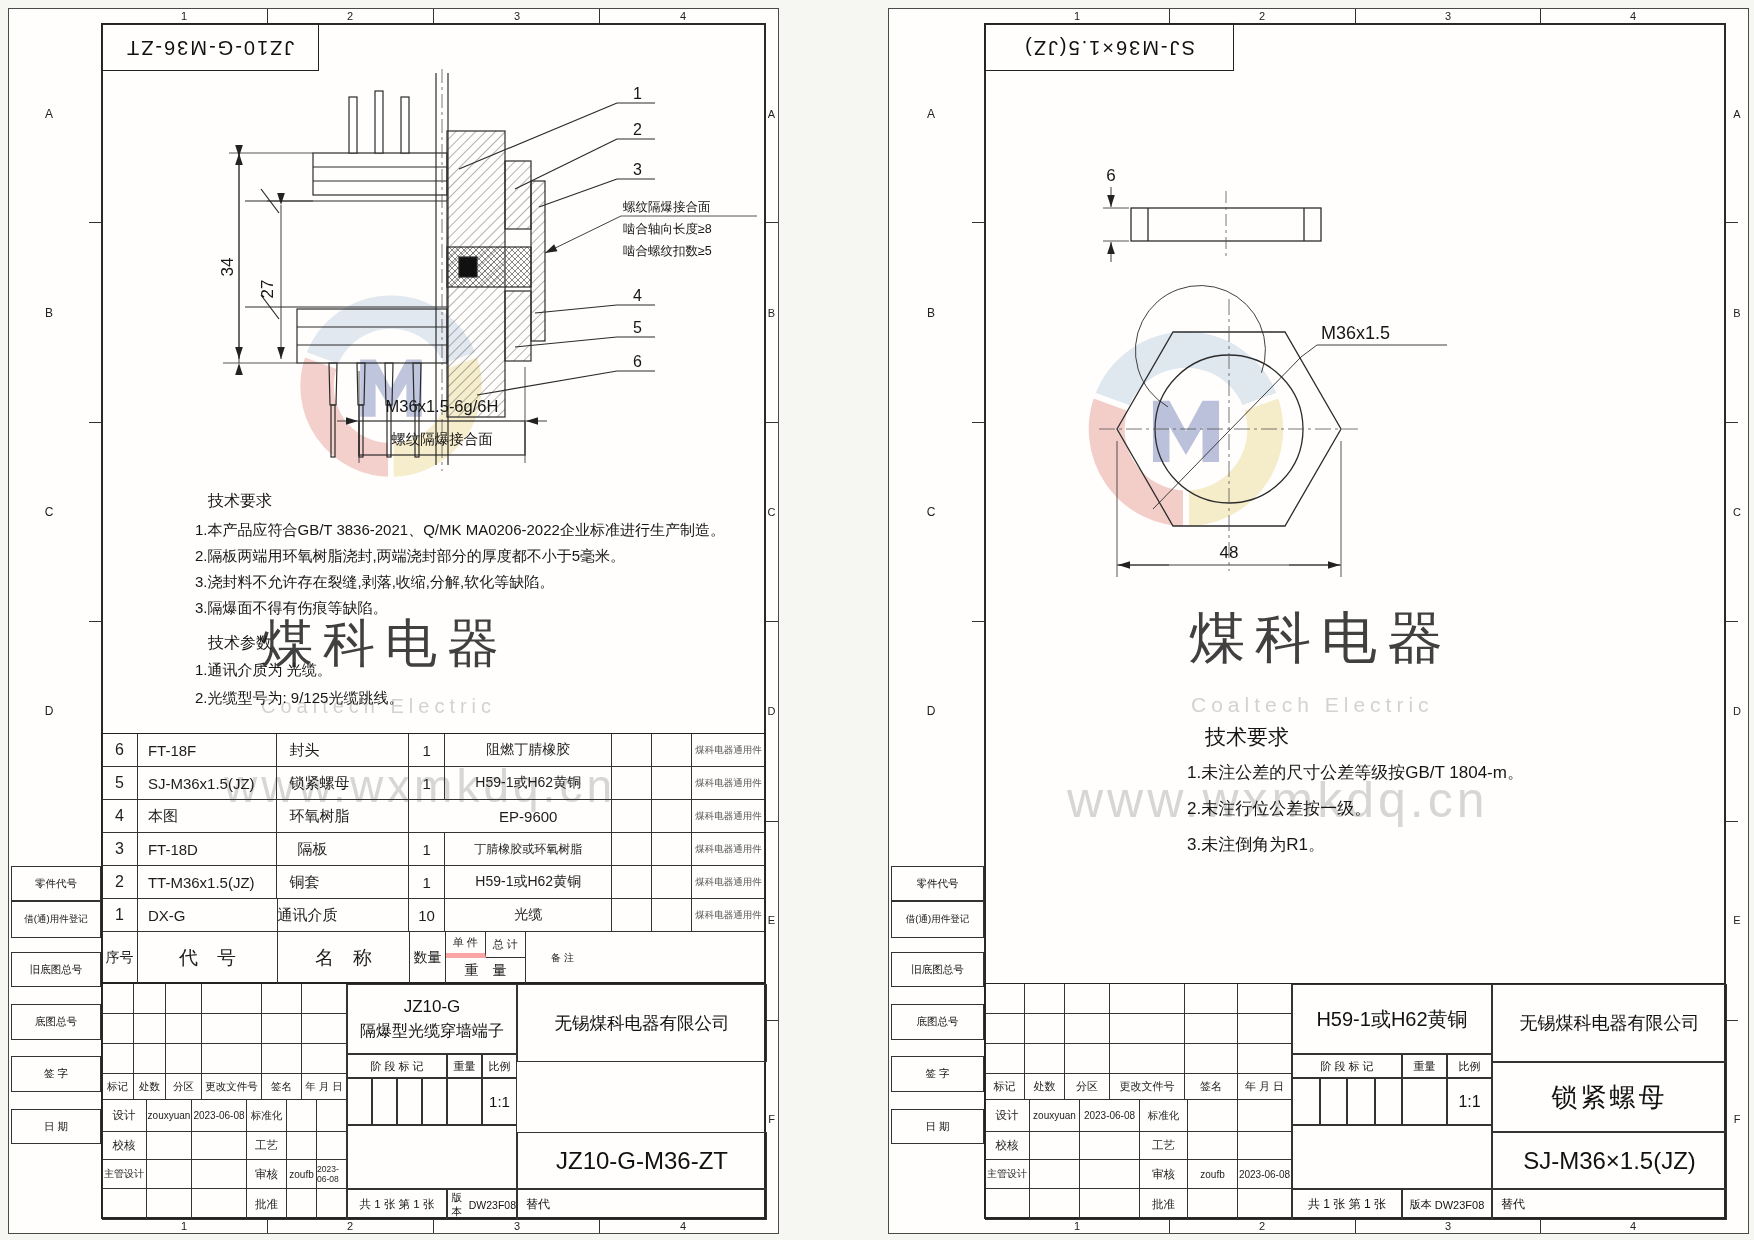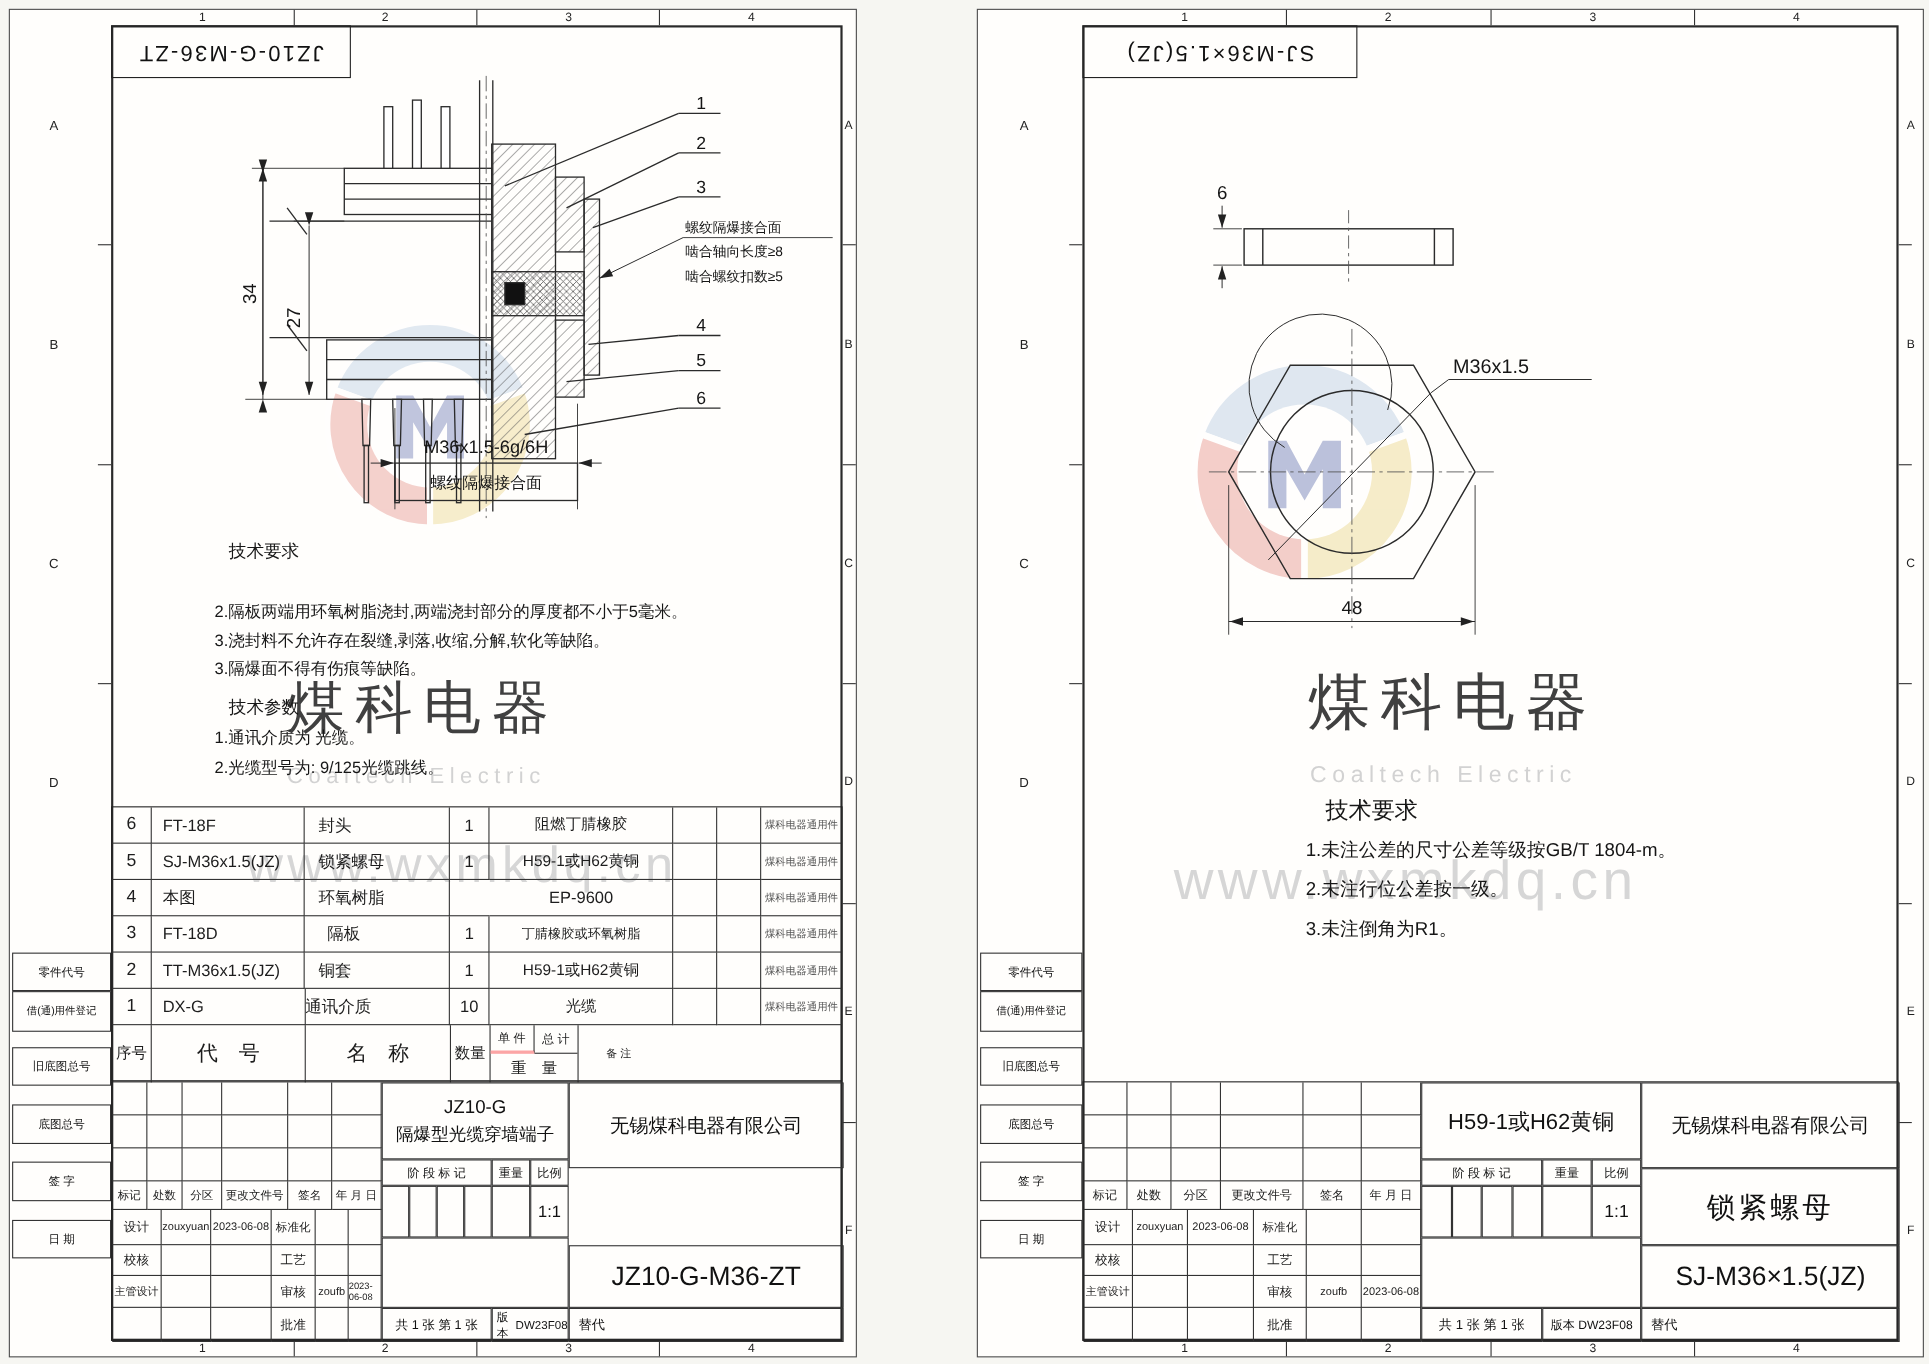--- a/index.html
+++ b/index.html
@@ -188,20 +188,21 @@
     <text x="414" y="150" font-size="12.5">螺纹隔爆接合面</text>
     <text x="414" y="172" font-size="12.5">啮合轴向长度≥8</text>
     <text x="414" y="194" font-size="12.5">啮合螺纹扣数≥5</text>
     <text x="24" y="206" font-size="17" transform="rotate(-90 24 206)" text-anchor="middle">34</text>
     <text x="64" y="228" font-size="17" transform="rotate(-90 64 228)" text-anchor="middle">27</text>
     <text x="233" y="351" font-size="16.5" text-anchor="middle">M36x1.5-6g/6H</text>
     <text x="233" y="383" font-size="14.5" text-anchor="middle">螺纹隔爆接合面</text>
   </svg>
 
   <div class="txt" style="left:199px;top:482px;font-size:16px;">技术要求</div>
+  <div class="txt" style="left:186px;top:512px;font-size:15px;">1.本产品应符合GB/T 3836-2021、Q/MK MA0206-2022企业标准进行生产制造。</div>
   <div class="txt" style="left:186px;top:538px;font-size:15px;">2.隔板两端用环氧树脂浇封,两端浇封部分的厚度都不小于5毫米。</div>
   <div class="txt" style="left:186px;top:564px;font-size:15px;">3.浇封料不允许存在裂缝,剥落,收缩,分解,软化等缺陷。</div>
   <div class="txt" style="left:186px;top:590px;font-size:15px;">3.隔爆面不得有伤痕等缺陷。</div>
   <div class="txt" style="left:199px;top:624px;font-size:16px;">技术参数</div>
   <div class="txt" style="left:186px;top:652px;font-size:15px;">1.通讯介质为 光缆。</div>
   <div class="txt" style="left:186px;top:680px;font-size:15px;">2.光缆型号为: 9/125光缆跳线。</div>
 
   <div class="bom" style="left:92px;top:724px;width:665px;height:250px;">
     <div class="br">
       <div class="bc" style="width:36px;font-size:16px;">6</div>
@@ -264,21 +265,21 @@
       <div class="bc" style="width:73px;font-size:9.5px;color:#555;border-right:none;">煤科电器通用件</div>
     </div>
 
     <div class="br" style="height:52px;">
       <div class="bc" style="width:36px;font-size:14px;border-bottom:none;">序号</div>
       <div class="bc" style="width:140px;font-size:19px;border-bottom:none;">代　号</div>
       <div class="bc" style="width:132px;font-size:19px;border-bottom:none;">名　称</div>
       <div class="bc" style="width:36px;font-size:14px;border-bottom:none;">数量</div>
       <div style="width:80px;display:flex;flex-direction:column;box-sizing:border-box;border-right:1px solid #333;">
         <div style="display:flex;height:26px;">
-          <div class="bc" style="width:40px;font-size:11px;border-right:1px solid #333;border-bottom:3px solid #fca5a5;">单 件</div>
+          <div class="bc" style="width:40px;font-size:11px;border-right:1px solid #333;border-bottom:5px solid #fca5a5;">单 件</div>
           <div class="bc" style="width:40px;font-size:11px;border:none;border-bottom:1px solid #333;">总 计</div>
         </div>
         <div class="bc" style="height:26px;font-size:14px;border:none;">重　量</div>
       </div>
       <div class="bc" style="width:73px;font-size:10px;border-right:none;border-bottom:none;">备 注</div>
     </div>
   </div>
 
   <div class="ab" style="left:92px;top:974px;width:665px;height:236px;border:1.5px solid #222;box-sizing:border-box;">
 

